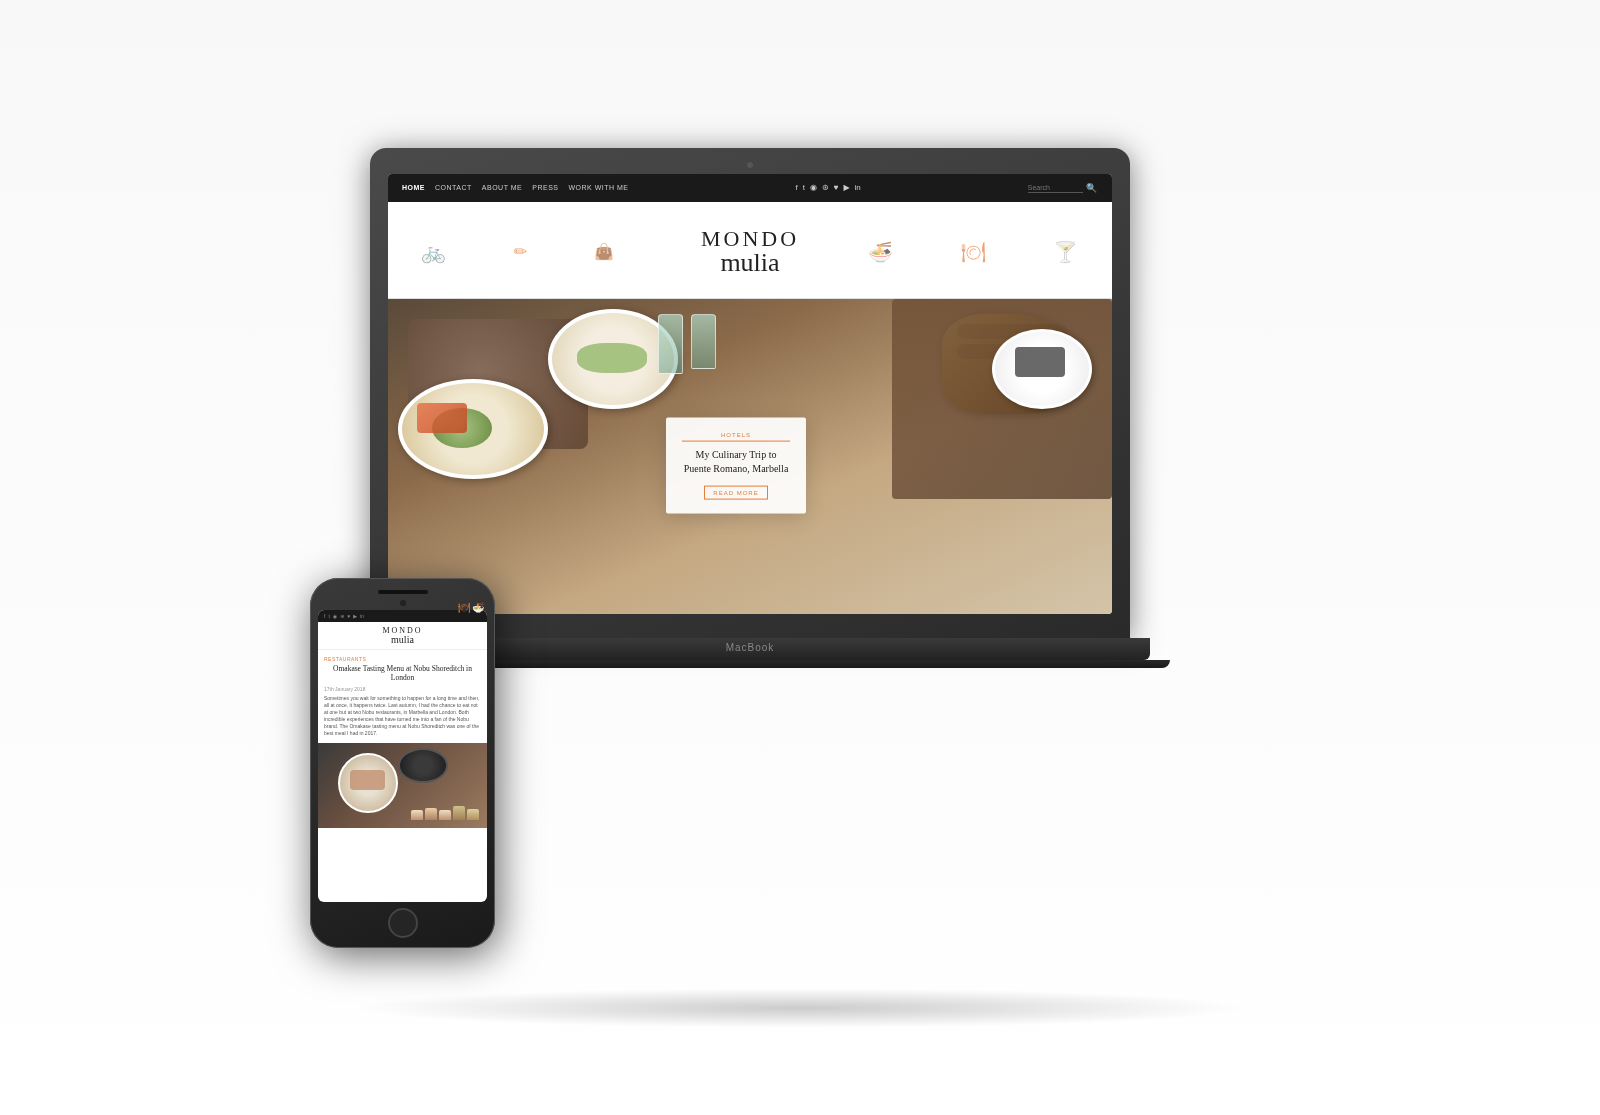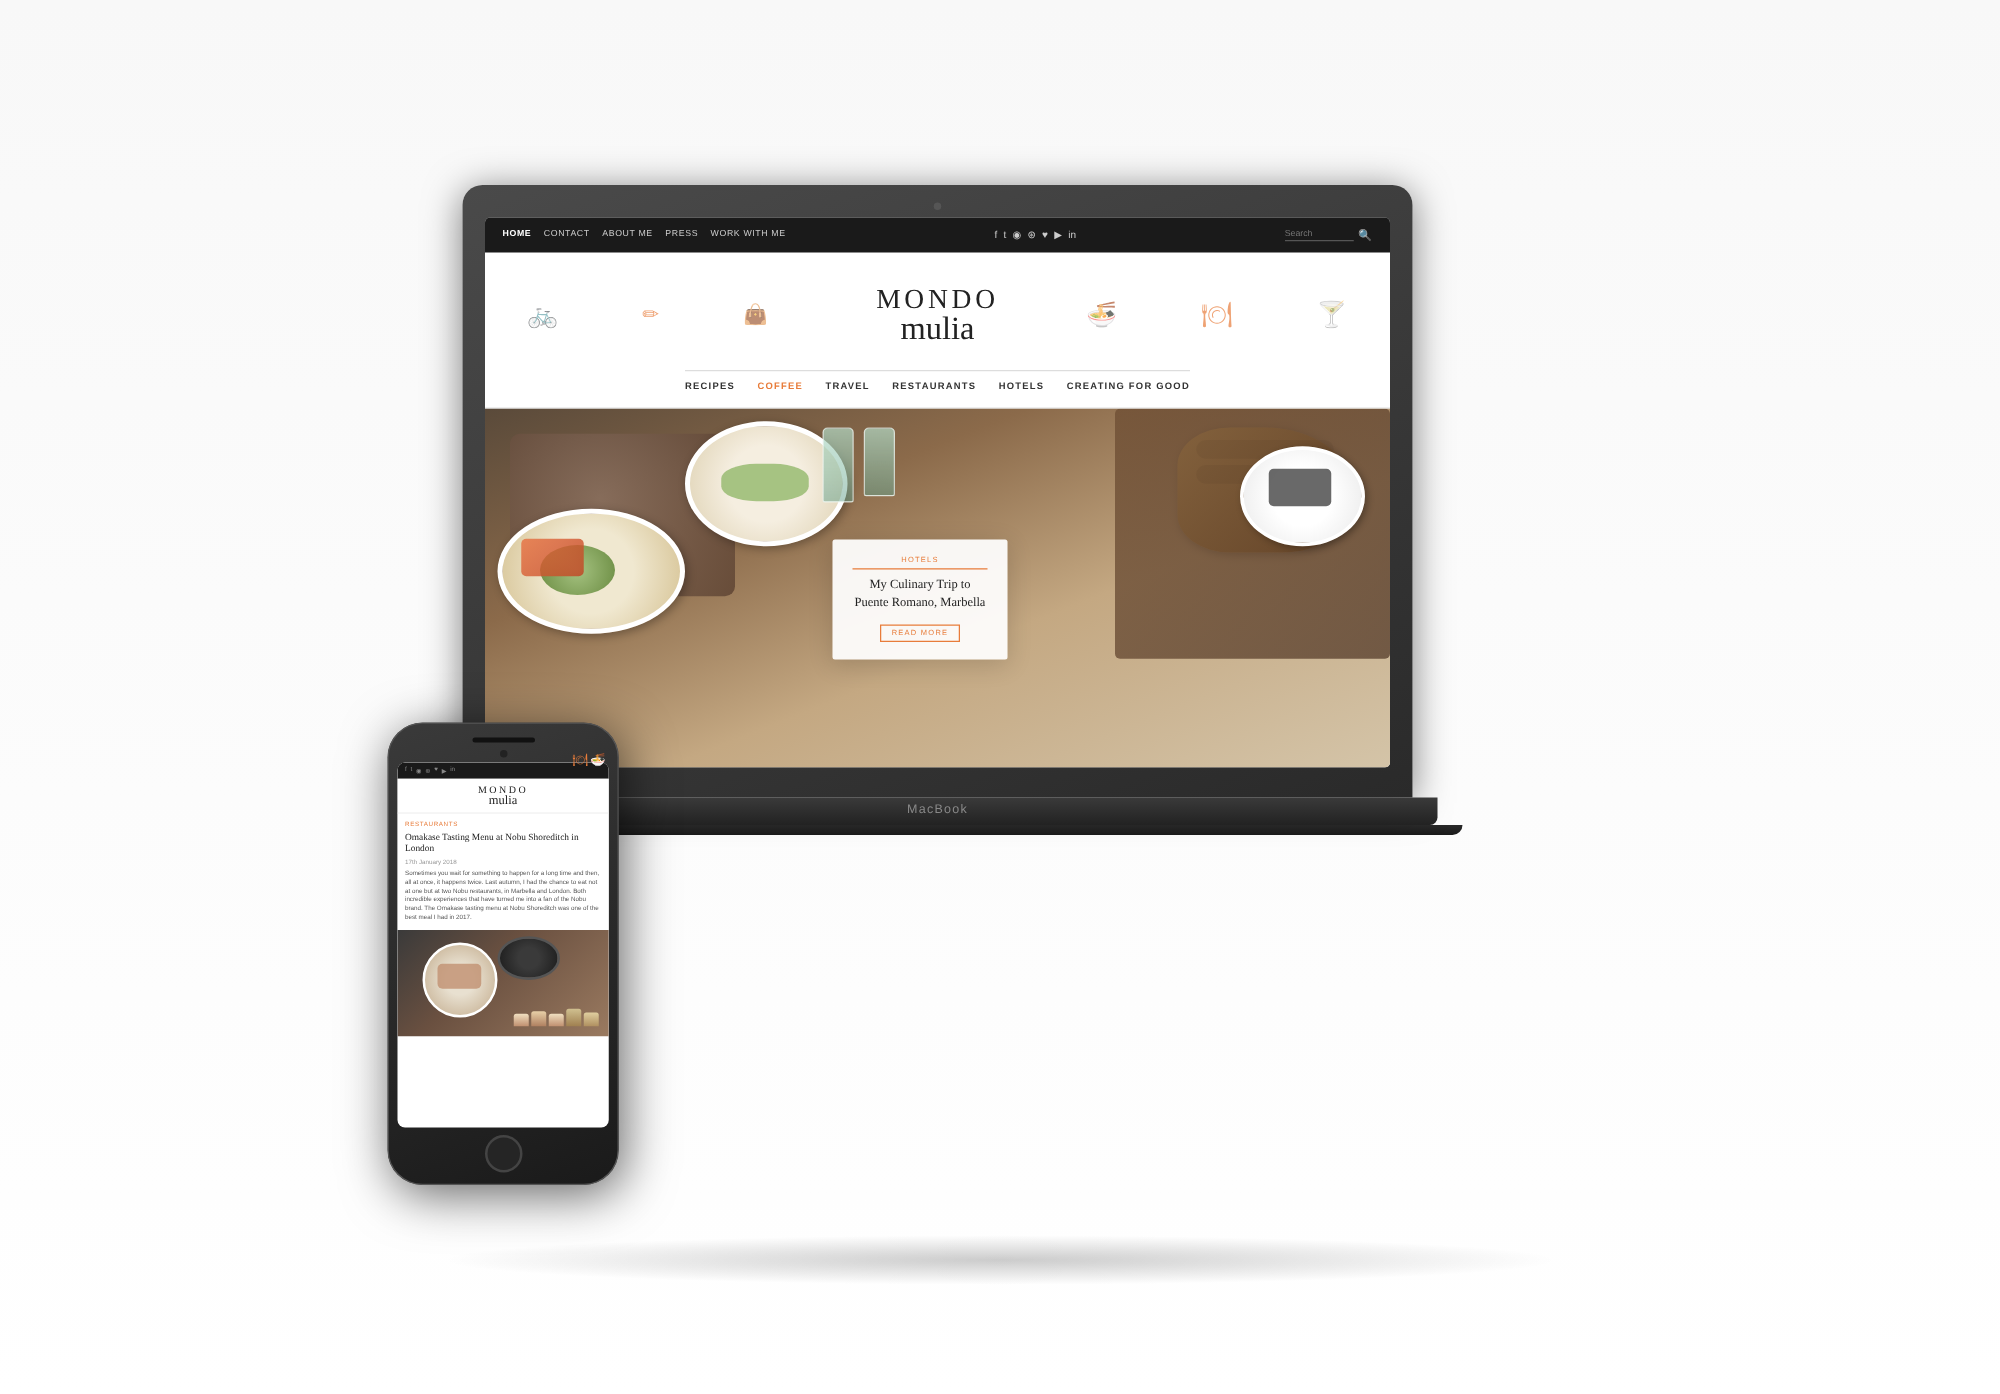--- a/index.html
+++ b/index.html
@@ -380,20 +380,21 @@
       letter-spacing: 0.5px;
       margin-bottom: 2px;
     }
 
     .phone-article-title {
       font-size: 7.5px;
       color: #222;
       font-family: Georgia, serif;
       line-height: 1.3;
       margin-bottom: 3px;
+      text-align: center;
     }
 
     .phone-article-date {
       font-size: 5px;
       color: #999;
       margin-bottom: 3px;
     }
 
     .phone-article-text {
       font-size: 5px;
@@ -480,28 +481,20 @@
                 <div style="width:120px;"></div>
                 <span class="deco-item">🍜</span>
                 <span class="deco-item" style="color:#e87c3a;">🍽</span>
                 <span class="deco-item" style="color:#c0c0c0;">🍸</span>
               </div>
               <div class="web-logo-text">
                 <div class="web-logo-mondo">MONDO</div>
                 <div class="web-logo-mulia">mulia</div>
               </div>
             </div>
-            <div class="web-secondary-nav">
-              <span class="web-secondary-nav-item">RECIPES</span>
-              <span class="web-secondary-nav-item highlight">COFFEE</span>
-              <span class="web-secondary-nav-item">TRAVEL</span>
-              <span class="web-secondary-nav-item">RESTAURANTS</span>
-              <span class="web-secondary-nav-item">HOTELS</span>
-              <span class="web-secondary-nav-item">CREATING FOR GOOD</span>
-            </div>
           </div>
 
           <div class="web-hero-image">
             <div class="food-visual">
 
               <div style="position:absolute;left:20px;top:20px;width:180px;height:130px;background:radial-gradient(circle at 40% 40%, #8a7060 0%, #5a4030 100%);border-radius:8px;opacity:0.8;"></div>
               <div style="position:absolute;left:10px;top:80px;width:150px;height:100px;background:radial-gradient(circle, #f0e8d0 40%, #d4c090 100%);border-radius:50%;border:4px solid #fff;box-shadow:2px 2px 8px rgba(0,0,0,0.3);">
                 <div style="position:absolute;top:25px;left:30px;width:60px;height:40px;background:radial-gradient(circle,#9dbe78,#5a8030);border-radius:50%;opacity:0.9;"></div>
                 <div style="position:absolute;top:20px;left:15px;width:50px;height:30px;background:linear-gradient(135deg,#e87040,#c04020);border-radius:4px;opacity:0.8;"></div>
               </div>

